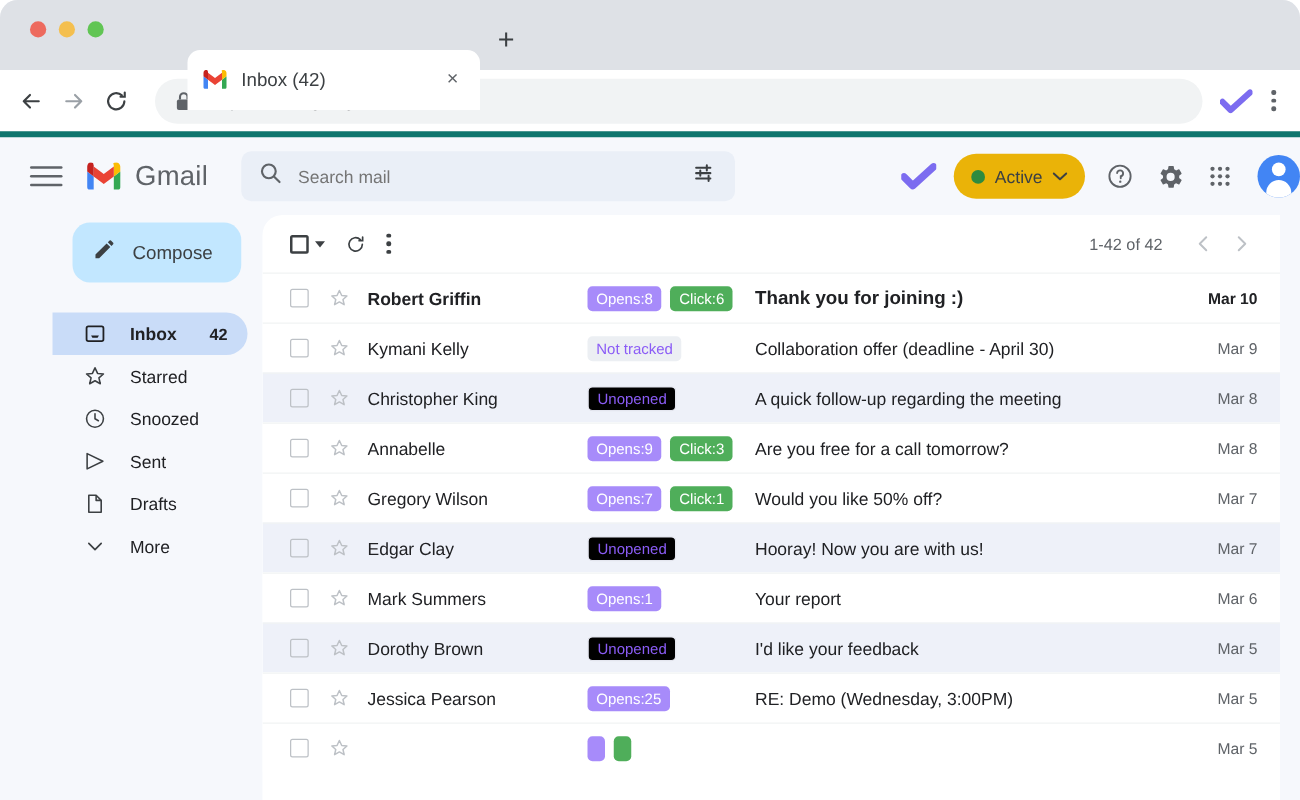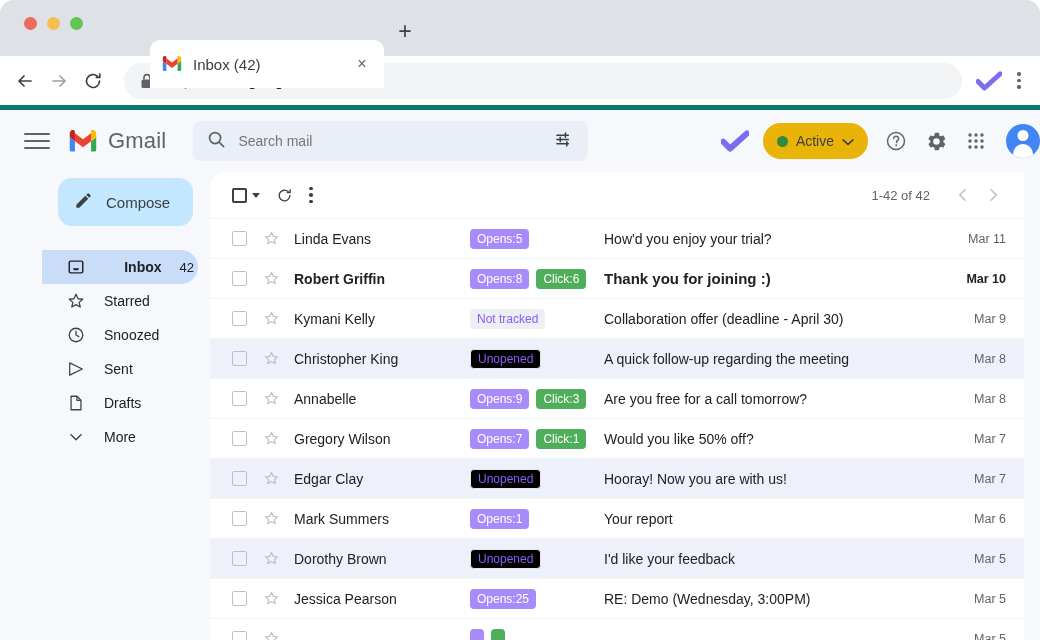--- a/index.html
+++ b/index.html
@@ -134,22 +134,22 @@
   .compose .clabel { font-size: 15px; color: #3c4043; }
 
   .nav { margin-top: 24px; }
   .navitem {
     height: 34px; display: flex; align-items: center;
     padding-left: 24px; border-radius: 0 17px 17px 0;
     margin-right: 12px; gap: 18px;
   }
   .navitem.active { background: #c9dcf8; }
   .navitem .nlabel { font-size: 14px; color: #202124; flex: 1 1 auto; }
-  .navitem.active .nlabel { font-weight: bold; text-align: right; }
-  .navitem .ncount { font-size: 13px; color: #202124; font-weight: normal; margin-right: 4px; }
+  .navitem.active .nlabel { font-weight: bold; }
+  .navitem .ncount { font-size: 13px; color: #202124; font-weight: bold; margin-right: 16px; }
   .navitem .nicon { width: 20px; display: flex; align-items: center; justify-content: center; flex: 0 0 auto; }
 
   
   .listcard {
     flex: 1 1 auto; margin-right: 16px;
     background: #ffffff; border-radius: 16px 0 0 0;
     overflow: hidden; position: relative;
   }
   .listtools {
     height: 46px; display: flex; align-items: center; padding: 0 18px 0 22px;
@@ -439,34 +439,20 @@
             </span>
             <span class="pbtn">
               <svg width="14" height="14" viewBox="0 0 14 14" fill="none" stroke="currentColor" stroke-width="1.6" stroke-linecap="round" stroke-linejoin="round">
                   <path d="M5 1.8L10.2 7 5 12.2"></path>
                 </svg>
             </span>
           </div>
         </div>
 
         <div id="rows">
-            <div class="row">
-              <span class="rowcheck"></span>
-              <span class="star">
-                <svg width="17" height="17" viewBox="0 0 20 20" fill="none" stroke="#bdc1c6" stroke-width="1.4" stroke-linejoin="round">
-                  <path d="M10 2.8l2.2 4.7 4.9.5-3.7 3.3 1.1 4.9L10 13.6l-4.5 2.6 1.1-4.9L2.9 8l4.9-.5z"></path>
-                </svg>
-              </span>
-              <span class="sender">Linda Evans</span>
-              <span class="badges">
-                <span class="badge opens">Opens:5</span>
-              </span>
-              <span class="subject">How'd you enjoy your trial?</span>
-              <span class="date">Mar 11</span>
-            </div>
             <div class="row bold">
               <span class="rowcheck"></span>
               <span class="star">
                 <svg width="17" height="17" viewBox="0 0 20 20" fill="none" stroke="#bdc1c6" stroke-width="1.4" stroke-linejoin="round">
                   <path d="M10 2.8l2.2 4.7 4.9.5-3.7 3.3 1.1 4.9L10 13.6l-4.5 2.6 1.1-4.9L2.9 8l4.9-.5z"></path>
                 </svg>
               </span>
               <span class="sender">Robert Griffin</span>
               <span class="badges">
                 <span class="badge opens">Opens:8</span>

